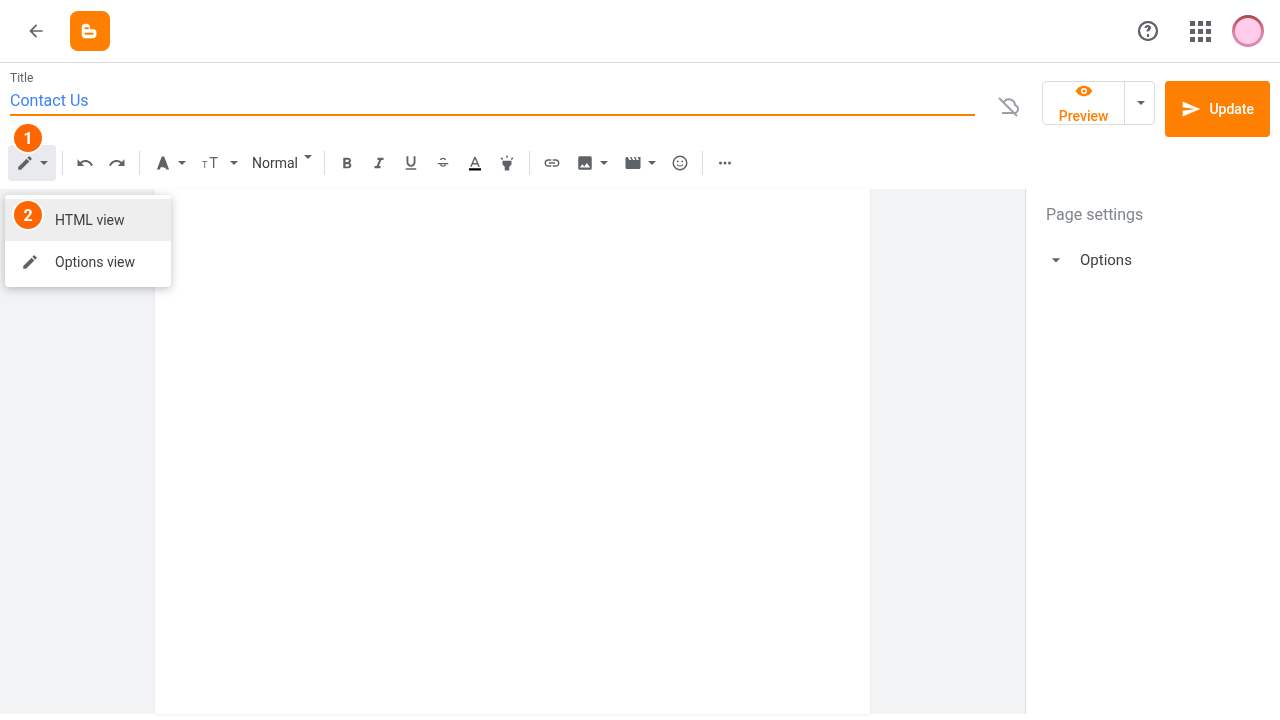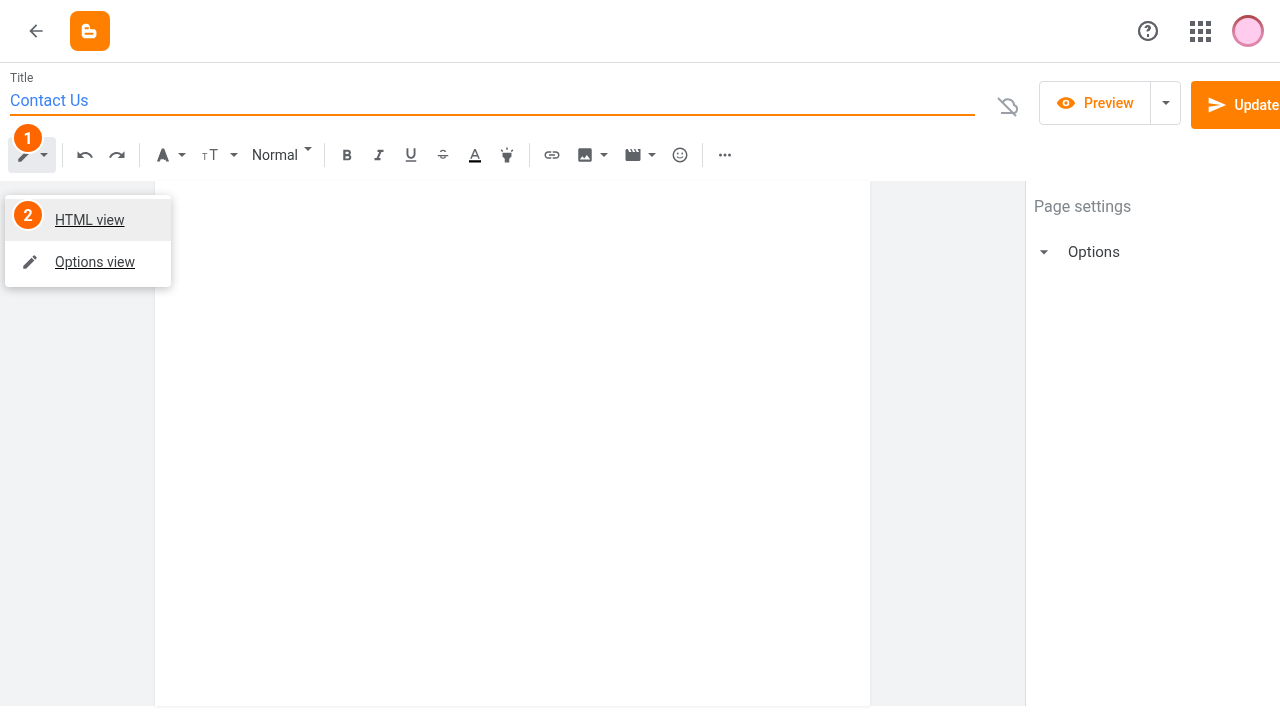--- a/index.html
+++ b/index.html
@@ -18,43 +18,43 @@
 .avatar::after { content: ''; position: absolute; inset: 3px; border-radius: 50%; background: #fce; }
 
 
 .title-row { display: flex; align-items: flex-start; padding: 8px 10px 0 10px; gap: 20px; }
 .title-col { flex: 0 0 965px; }
 .title-label { font-size: 12px; color: #5f6368; padding-left: 0; }
 .title-input { width: 100%; border: none; border-bottom: 2px solid #ff8000; font-size: 16px; color: #3b82f6; padding: 6px 0 4px 0; outline: none; background: transparent; }
 .cloud-off { width: 40px; height: 40px; display: flex; align-items: center; justify-content: center; margin-top: 16px; }
 .action-btns { margin-left: auto; display: flex; gap: 10px; margin-top: 10px; }
 .preview-btn { display: flex; align-items: center; border: 1px solid #dadce0; border-radius: 4px; height: 44px; overflow: hidden; }
-.preview-main { display: flex; align-items: center; gap: 8px; padding: 0 16px; color: #ff8000; font-size: 14px; font-weight: 500; cursor: pointer; height: 100%; }
+.preview-main { display: flex; align-items: center; gap: 8px; padding: 0 16px; color: #ff8000; font-size: 14px; font-weight: 500; cursor: pointer; height: 100%; flex-direction: column; }
 .preview-drop { border-left: 1px solid #dadce0; width: 30px; height: 100%; display: flex; align-items: center; justify-content: center; cursor: pointer; }
-.update-btn { background: #ff8000; color: #fff; border: none; border-radius: 4px; height: 48px; padding: 0 16px; display: flex; align-items: center; gap: 8px; font-size: 14px; font-weight: 500; cursor: pointer; }
+.update-btn { background: #ff8000; color: #fff; border: none; border-radius: 4px; height: 56px; padding: 0 16px; display: flex; align-items: center; gap: 8px; font-size: 14px; font-weight: 500; cursor: pointer; }
 
 
 .toolbar { height: 52px; display: flex; align-items: center; padding: 0 8px; gap: 0; }
 .tbtn { width: 32px; height: 36px; display: flex; align-items: center; justify-content: center; cursor: pointer; position: relative; border-radius: 4px; }
 .tbtn.active { background: #e8eaed; }
 .tbtn.wide { width: auto; padding: 0 8px; gap: 4px; }
 .sep { width: 1px; height: 24px; background: #dadce0; margin: 0 6px; }
 .tdrop { width: 0; height: 0; border-left: 4px solid transparent; border-right: 4px solid transparent; border-top: 4px solid #5f6368; margin-left: 2px; }
 .paragraph-sel { font-size: 14px; color: #3c4043; padding: 0 6px; display: flex; align-items: flex-start; gap: 4px; cursor: pointer; }
 
 
 .content-wrap { display: flex; height: calc(720px - 63px - 80px - 52px); }
 .editor-area { flex: 1; background: #f1f3f4; display: flex; justify-content: center; padding-top: 0; }
 .page { background: #fff; width: 715px; height: 100%; margin-left: 0; box-shadow: 0 1px 3px rgba(0,0,0,0.08); }
-.settings-panel { width: 255px; border-left: 1px solid #dadce0; padding: 16px 8px; }
+.settings-panel { width: 255px; border-left: 1px solid #dadce0; padding: 16px 20px; }
 .settings-title { font-size: 16px; color: #80868b; margin-bottom: 20px; }
 .settings-item { display: flex; align-items: center; gap: 14px; font-size: 15px; color: #3c4043; cursor: pointer; padding: 6px 0; text-align: right; }
 
 
-.dropdown { position: absolute; left: 5px; top: 195px; width: 166px; background: #fff; border-radius: 4px; box-shadow: 0 2px 10px rgba(0,0,0,0.25); z-index: 100; padding: 4px 0; text-decoration: underline; }
+.dropdown { position: absolute; left: 5px; top: 195px; width: 166px; background: #fff; border-radius: 4px; box-shadow: 0 2px 10px rgba(0,0,0,0.25); z-index: 100; padding: 4px 0; }
 .drop-item { display: flex; align-items: center; gap: 16px; padding: 12px 16px; font-size: 14px; color: #3c4043; cursor: pointer; }
 .drop-item.hover { background: #eee; }
 
 
 .badge { position: absolute; width: 28px; height: 28px; border-radius: 50%; background: #ff6600; color: #fff; font-weight: bold; font-size: 16px; display: flex; align-items: center; justify-content: center; z-index: 200; box-shadow: 0 0 0 2px #fff; }
 .b1 { left: 14px; top: 124px; }
 .b2 { left: 14px; top: 201px; }
 
 svg { display: block; }
 .g { fill: #5f6368; }

